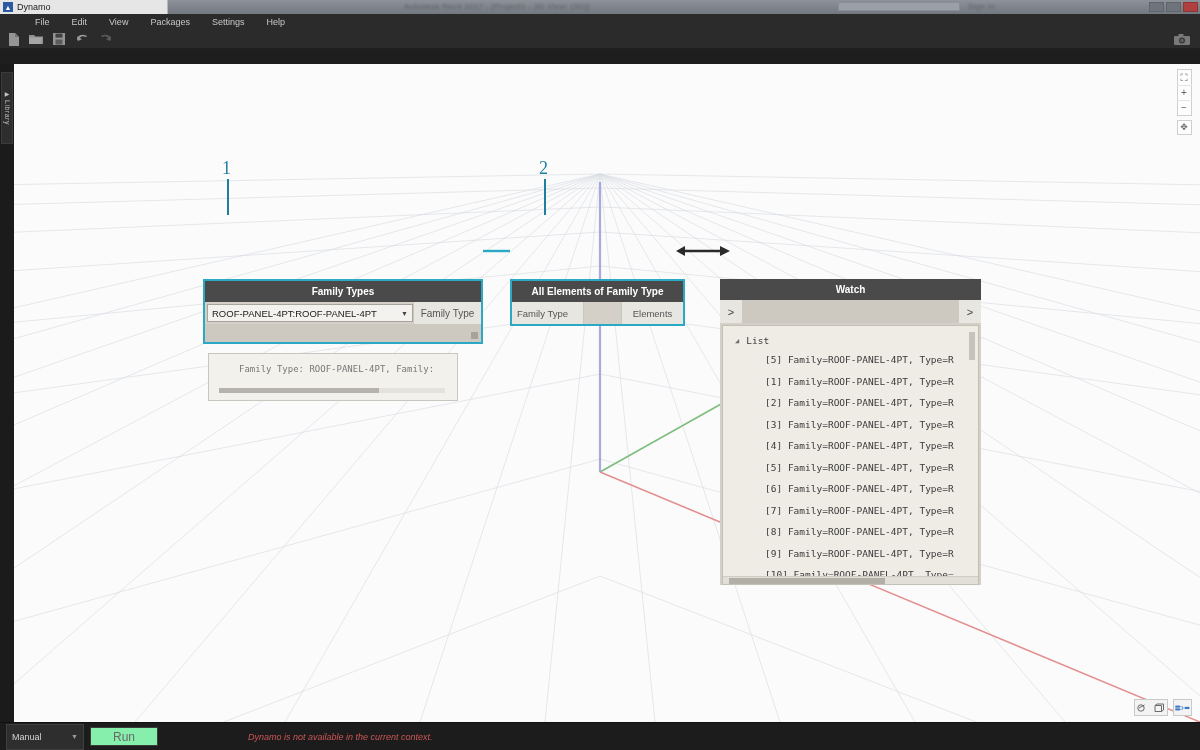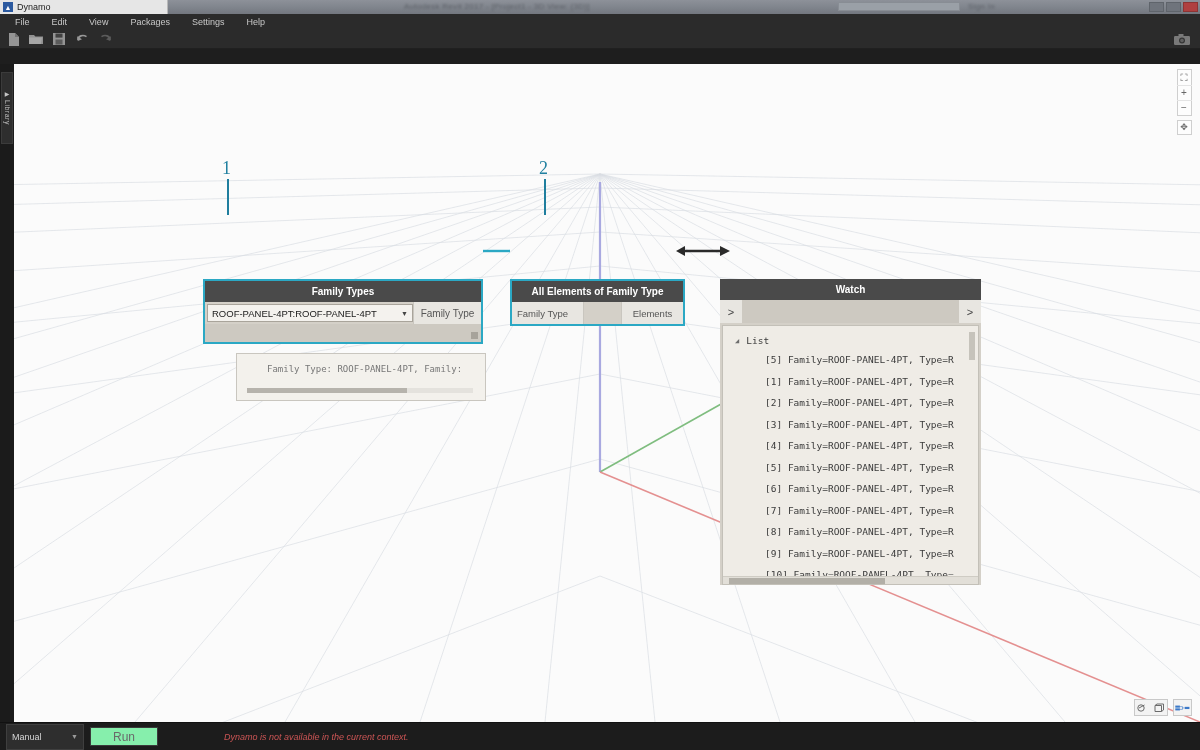--- a/index.html
+++ b/index.html
@@ -53,21 +53,21 @@
     color:#fff; font-size:7px; line-height:1;
   }
   #dynamo-title{
     font-size:9px; color:#222; white-space:nowrap;
   }
 
   
   #menubar{
     position:absolute; left:0; top:14px; width:1200px; height:16px;
     background:#2b2b2b; display:flex; align-items:center;
-    padding-left:4px; gap:0;
+    padding-left:24px; gap:0;
   }
   #menubar .menu-item{
     font-size:9px; color:#c8c8c8; padding:0 11px; line-height:16px;
     cursor:default; white-space:nowrap;
   }
 
   
   #toolbar{
     position:absolute; left:0; top:30px; width:1200px; height:19px;
     background:#2b2b2b; border-bottom:1px solid #202020;
@@ -193,21 +193,21 @@
     border-left:1px solid #c9c6bf;
   }
   #ft-footer{ height:18px; background:#cdc9c1; position:relative; }
   #ft-resize{
     position:absolute; right:3px; bottom:3px; width:7px; height:7px;
     background:#a7a39b;
   }
 
   
   #preview-bubble{
-    position:absolute; left:236px; top:289px; width:250px; height:48px;
+    position:absolute; left:208px; top:289px; width:250px; height:48px;
     background:#f3f1ec; border:1px solid #c9c6bf;
   }
   #preview-text{
     font-family:"DejaVu Sans Mono", monospace; font-size:9px; color:#777;
     padding:10px 0 0 30px; white-space:nowrap;
   }
   #preview-scroll{
     position:absolute; left:10px; bottom:7px; width:226px; height:5px;
     background:#e4e2dd;
   }
@@ -282,21 +282,21 @@
     display:flex; align-items:center; justify-content:space-between;
     padding:12px 5px; color:#d5d5d5; font-size:9px;
   }
   #run-mode-arrow{ font-size:7px; color:#9a9a9a; }
   #run-button{
     width:68px; height:19px; background:#86efac; border:1px solid #3a3a3a;
     display:flex; align-items:center; justify-content:center;
     color:#6a6a6a; font-size:12px;
   }
   #status-message{
-    margin-left:60px; font-size:9px; color:#cc5555; font-style:italic;
+    margin-left:84px; font-size:9px; color:#cc5555; font-style:italic;
   }
 </style>
 </head>
 <body>
 
 <div id="revit-bar">
   <span class="blurtext" id="revit-left-blur">R</span>
   <span class="blurtext" id="revit-center-blur">Autodesk Revit 2017 - [Project1 - 3D View: {3D}]</span>
   <div id="revit-search-box"></div>
   <span class="blurtext" id="revit-right-blur">Sign In</span>

